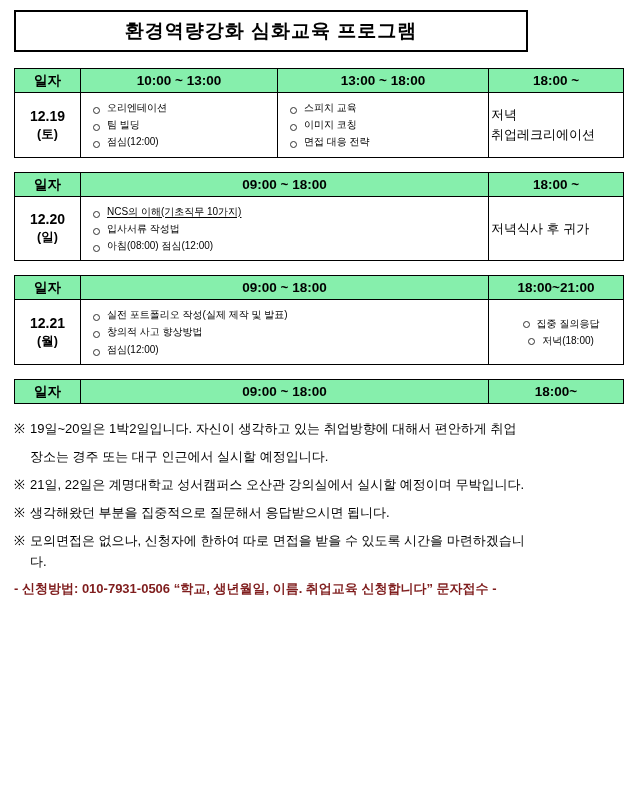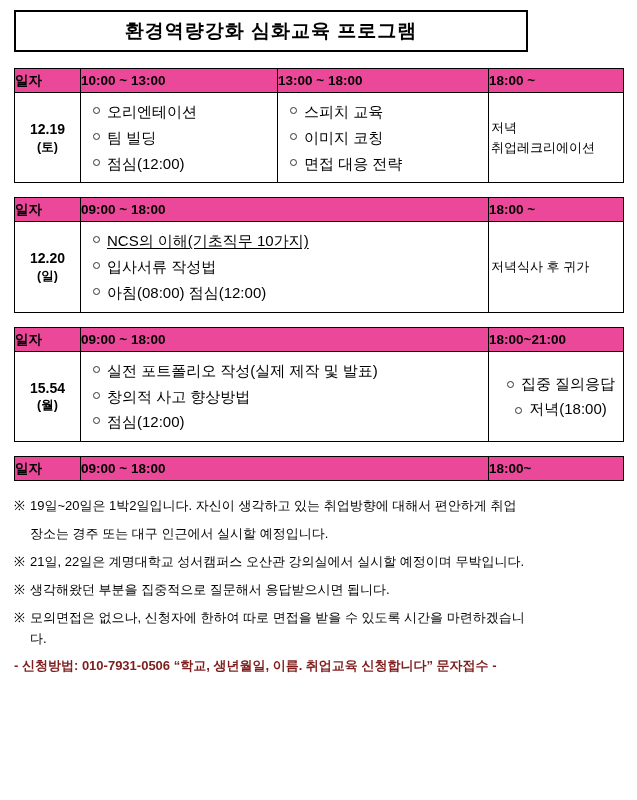--- a/index.html
+++ b/index.html
@@ -43,22 +43,22 @@
     border-collapse: collapse;
     table-layout: fixed;
     margin-bottom: 14px;
   }
   table.sched td, table.sched th {
     border: 1px solid #000;
     padding: 0;
     vertical-align: middle;
   }
   .hdr td {
-    background: #ec4899;
-    text-align: left;
+    background: #86efac;
+    text-align: center;
     font-weight: bold;
     font-size: 13.5px;
     height: 23px;
     line-height: 23px;
   }
   .daycell {
     text-align: center;
     font-weight: bold;
     font-size: 14px;
     line-height: 1.35;
@@ -80,21 +80,21 @@
   }
   ul.items {
     list-style: none;
     margin: 0;
     padding: 0;
   }
   ul.items li {
     position: relative;
     padding-left: 16px;
     line-height: 1.72;
-    font-size: 15px;
+    font-size: 10px;
   }
   ul.items li::before {
     content: "";
     position: absolute;
     left: 2px;
     top: 8px;
     width: 5px;
     height: 5px;
     border: 1px solid #333;
     border-radius: 50%;
@@ -232,21 +232,21 @@
         <col style="width:135px">
     </colgroup>
     <tbody>
         <tr class="hdr">
       <td>일자</td>
       <td>09:00 ~ 18:00</td>
       <td>18:00~21:00</td>
     </tr>
     <tr>
       <td class="daycell">
-        <div>15.54</div>
+        <div>12.21</div>
         <div class="dow">(월)</div>
       </td>
       <td class="itemcell">
         <ul class="items">
           <li>실전 포트폴리오 작성(실제 제작 및 발표)</li>
           <li>창의적 사고 향상방법</li>
           <li>점심(12:00)</li>
         </ul>
       </td>
       <td class="itemcell">

